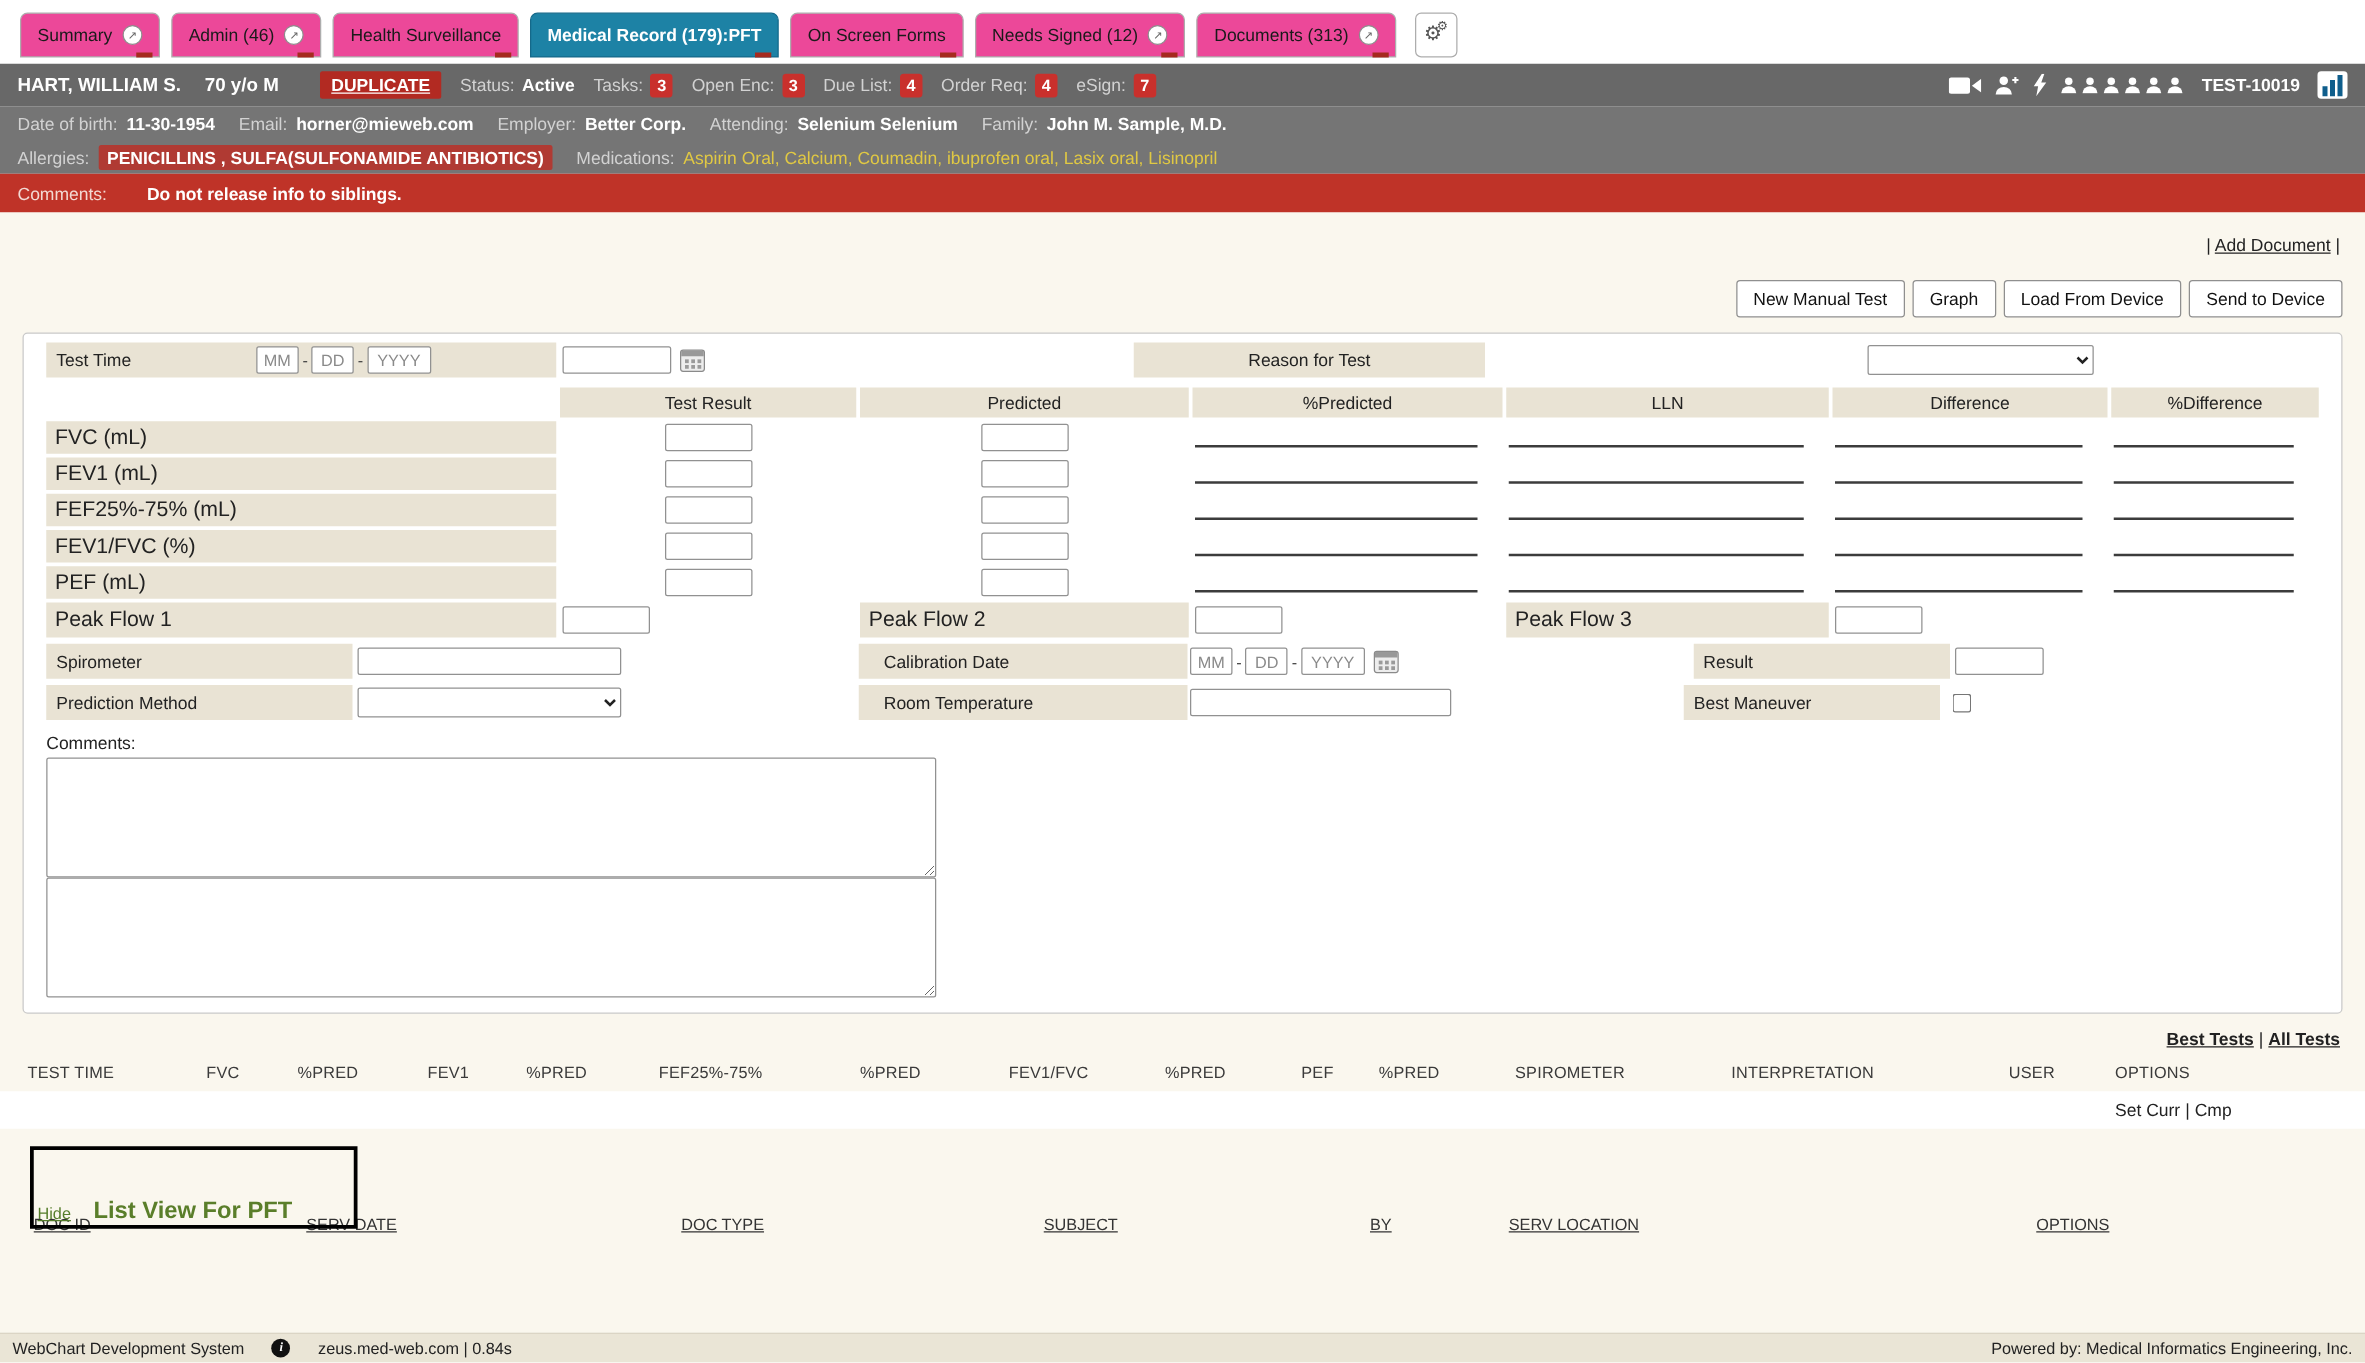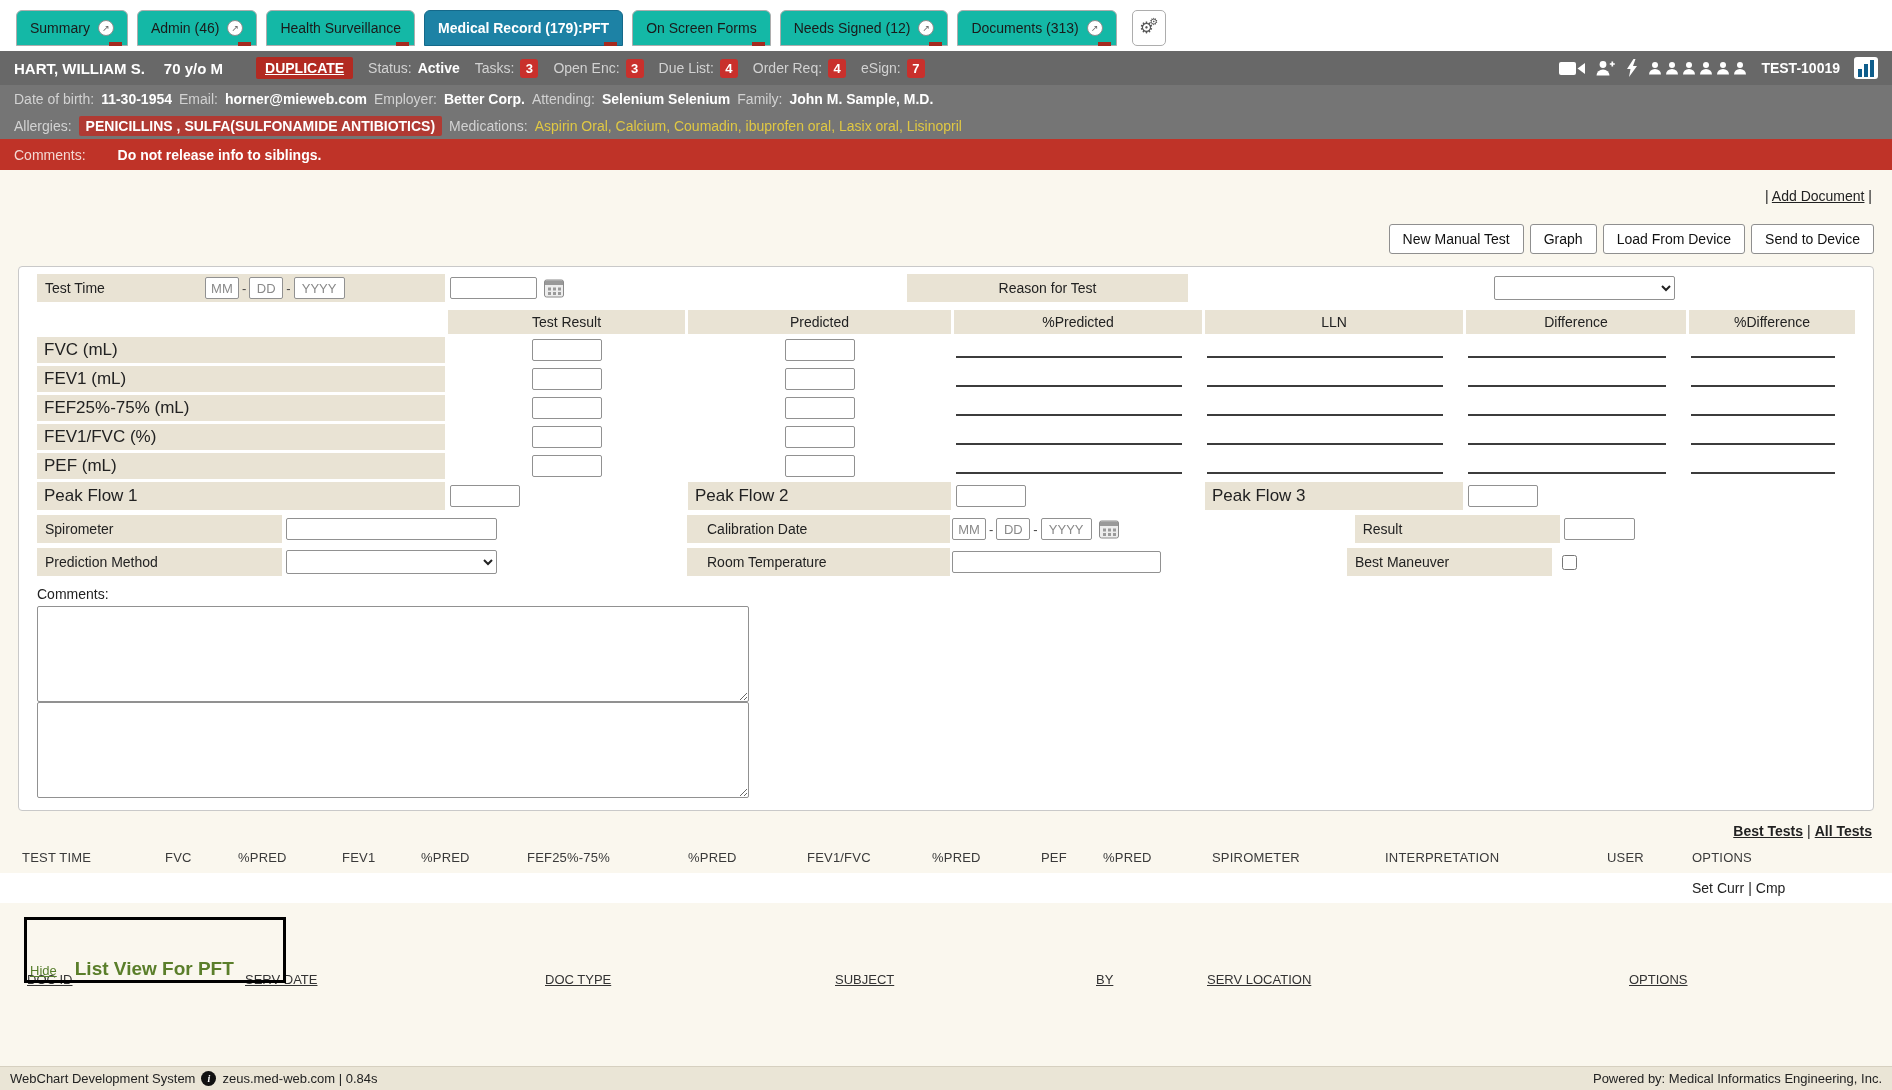--- a/index.html
+++ b/index.html
@@ -6,21 +6,21 @@
   html,body{margin:0;padding:0}
   body{width:1892px;height:1090px;overflow:hidden;background:#fff;
        font-family:"Liberation Sans","DejaVu Sans",sans-serif;color:#222;
        display:flex;flex-direction:column}
   a{color:inherit;text-decoration:none;cursor:pointer}
   input,select,textarea,button{font-family:"Liberation Sans","DejaVu Sans",sans-serif}
 
   
   .tabbar{height:51px;background:#fff;display:flex;align-items:flex-end;gap:9px;padding:0 0 5px 16px;flex:0 0 auto}
   .tab{position:relative;display:inline-flex;align-items:center;height:36px;padding:0 13px;
-       border:1px solid #adadad;border-radius:6px 6px 0 0;background:#14b8a6;font-size:14px;color:#1a1a1a;cursor:pointer;white-space:nowrap}
+       border:1px solid #adadad;border-radius:6px 6px 0 0;background:#ec4899;font-size:14px;color:#1a1a1a;cursor:pointer;white-space:nowrap}
   .tab::after{content:"";position:absolute;right:5px;bottom:-1px;width:13px;height:4px;background:#a52a1f}
   .tab.active{background:#1d82a5;border-color:#15698a;color:#fff;font-weight:bold}
   .popout{margin-left:8px;width:16px;height:16px;border:1.5px solid #8d8d8d;border-radius:50%;
           display:inline-flex;align-items:center;justify-content:center;font-size:9px;line-height:1;color:#666;background:#fff;cursor:pointer}
   .gearbtn{height:36px;width:34px;border:1px solid #adadad;border-radius:5px;background:#fff;
            display:inline-flex;align-items:center;justify-content:center;cursor:pointer;margin-left:6px;color:#555}
   .gear-big{font-size:16px;line-height:1}
   .gear-small{font-size:10px;line-height:1;margin-left:-4px;margin-top:-12px}
 
   
@@ -35,21 +35,21 @@
                display:inline-flex;align-items:center;justify-content:center;padding:0 4px;font-size:13px;cursor:pointer}
   .pright{margin-left:auto;display:inline-flex;align-items:center;gap:10px}
   .pright svg{display:block;cursor:pointer}
   .pgroup{display:inline-flex;align-items:center;gap:3px}
   .pid{font-weight:bold;font-size:14px;margin:0 4px}
   .charticon{background:#fff;border-radius:3px;display:flex;align-items:flex-end;gap:2px;padding:2px 4px;height:22px;cursor:pointer}
   .charticon i{width:4px;background:#0f5e8c;display:block}
 
   
   .demorow{height:27px;background:#757575;color:#fff;display:flex;align-items:center;padding:0 14px;gap:7px;font-size:14px;flex:0 0 auto}
-  .gap-l{}
+  .gap-l{margin-left:12px}
   .allergy-badge{background:#b03a33;color:#fff;font-weight:bold;padding:2px 7px;border-radius:2px;cursor:pointer}
   .med{color:#e0c843;cursor:pointer}
   .med:not(.last)::after{content:", ";color:#e0c843}
 
   
   .cbar{height:31px;background:#bf3328;color:#fff;display:flex;align-items:center;padding:0 14px;font-size:14px;flex:0 0 auto}
   .cbar .clabel{color:#f3d9d3}
   .cbar .cval{font-weight:bold;margin-left:32px}
 
   
@@ -122,21 +122,21 @@
   .doc-head{margin-top:-14px;padding-left:27px;display:grid;font-size:13px;height:20px;align-items:center;
             grid-template-columns:218px 300px 290px 261px 111px 422px 1fr}
   .doc-head a{text-decoration:underline;color:#333}
 
   .zero-bar{margin-top:8px;background:#f0ebdd;border-top:1px solid #d9d3c3;border-bottom:1px solid #d9d3c3;height:28px;
             display:flex;align-items:center;justify-content:center;font-size:13px;color:#222}
 
   
   .footer{flex:0 0 auto;height:24px;background:#eae5d6;border-top:1px solid #d6d0c0;display:flex;align-items:center;
           justify-content:space-between;padding:0 10px;font-size:13px;color:#222}
-  .fleft{display:inline-flex;align-items:flex-end;gap:6px}
+  .fleft{display:inline-flex;align-items:flex-end;gap:22px}
   .info-ic{width:15px;height:15px;border-radius:50%;background:#111;color:#fff;display:inline-flex;align-items:center;justify-content:center;
            font-size:10px;font-weight:bold;font-family:"Liberation Serif",serif;font-style:italic;cursor:pointer}
 </style>
 </head>
 <body>
 
 <div class="tabbar">
   <div class="tab">
     <span>Summary</span>
     <span class="popout">↗</span>

